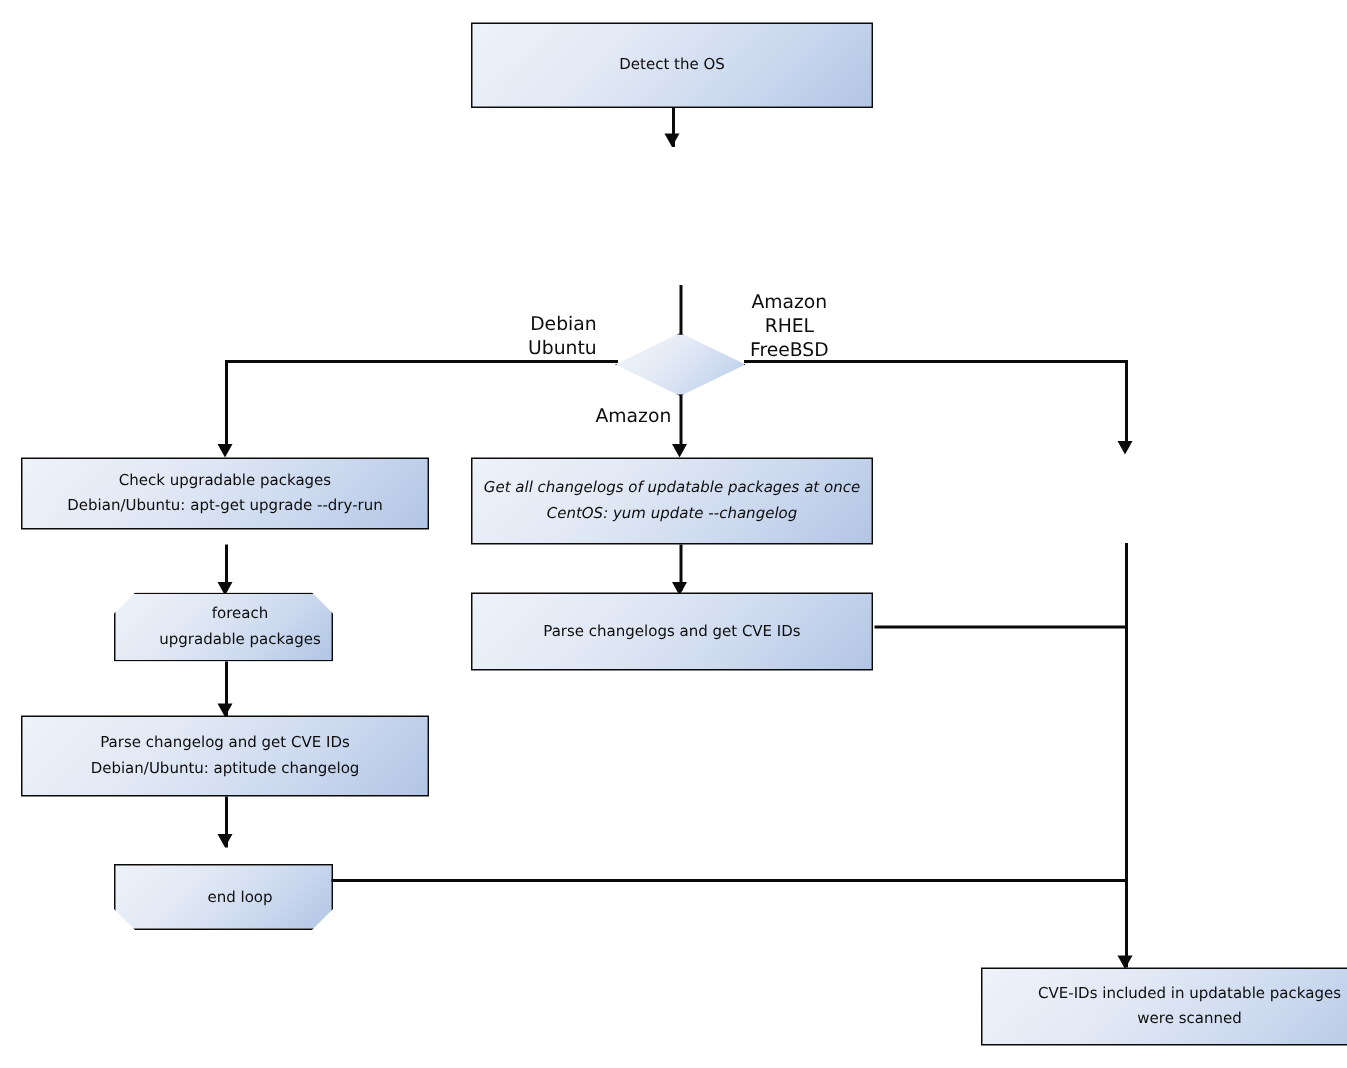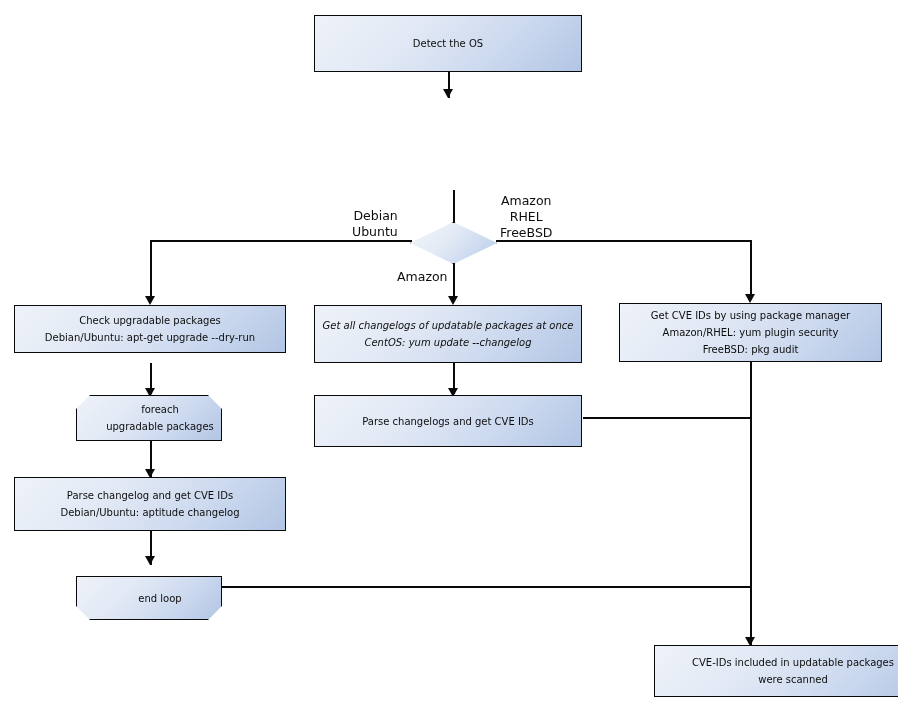--- a/index.html
+++ b/index.html
@@ -171,25 +171,20 @@
   <div class="node" style="left:14px; top:305px; width:272px; height:48px;">
     <span class="txt">Check upgradable packages
 Debian/Ubuntu: apt-get upgrade --dry-run</span>
   </div>
 
   <div class="node" style="left:314px; top:305px; width:268px; height:58px;font-style:italic;">
     <span class="txt">Get all changelogs of updatable packages at once
 CentOS: yum update --changelog</span>
   </div>
 
-  <div class="node" style="left:619px; top:303px; width:263px; height:59px;">
-    <span class="txt">Get CVE IDs by using package manager
-Amazon/RHEL: yum plugin security
-FreeBSD: pkg audit</span>
-  </div>
 
   <div class="node loop-start" style="left:76px; top:395px; width:146px; height:46px;">
     <div class="shape-bg"></div>
     <span class="txt">foreach
 upgradable  packages</span>
   </div>
 
   <div class="node" style="left:14px; top:477px; width:272px; height:54px;">
     <span class="txt">Parse changelog and get  CVE IDs
 Debian/Ubuntu: aptitude changelog</span>

